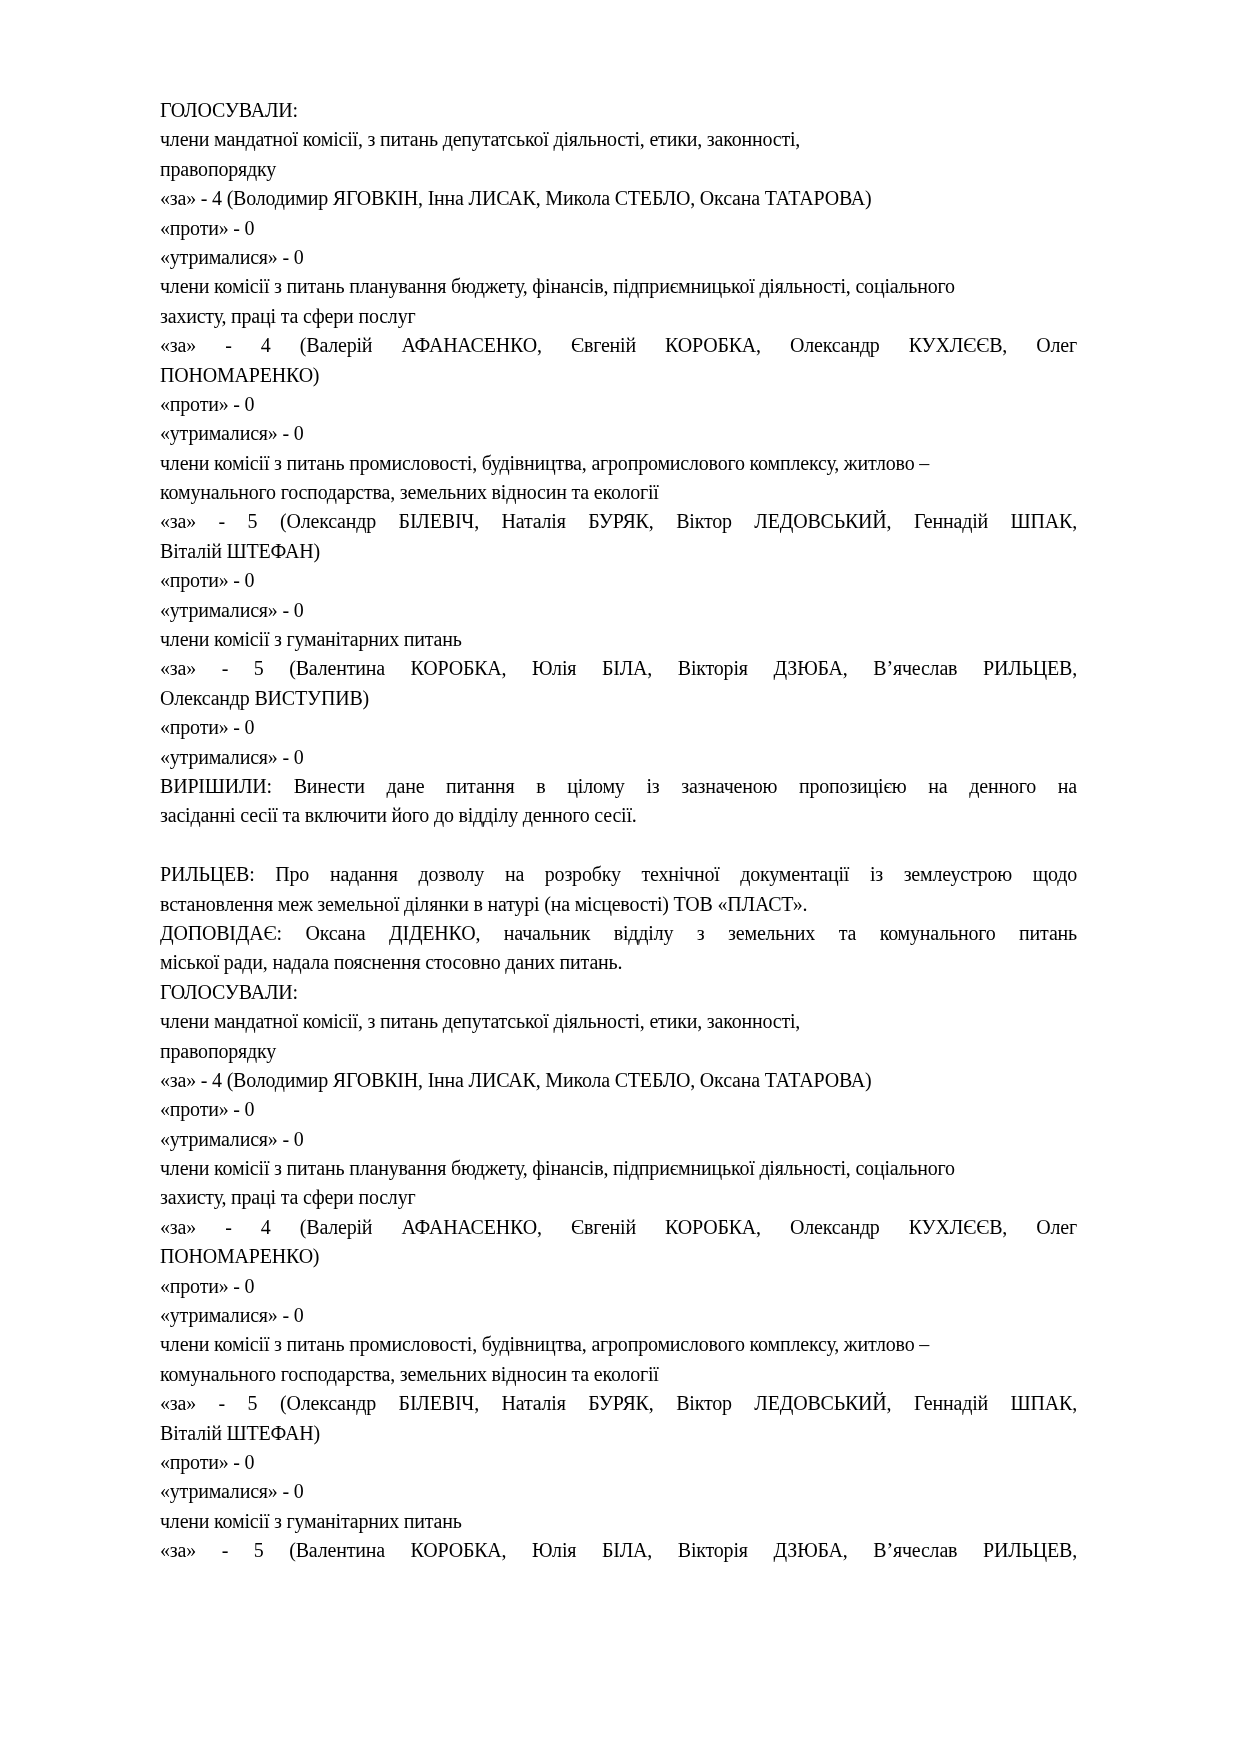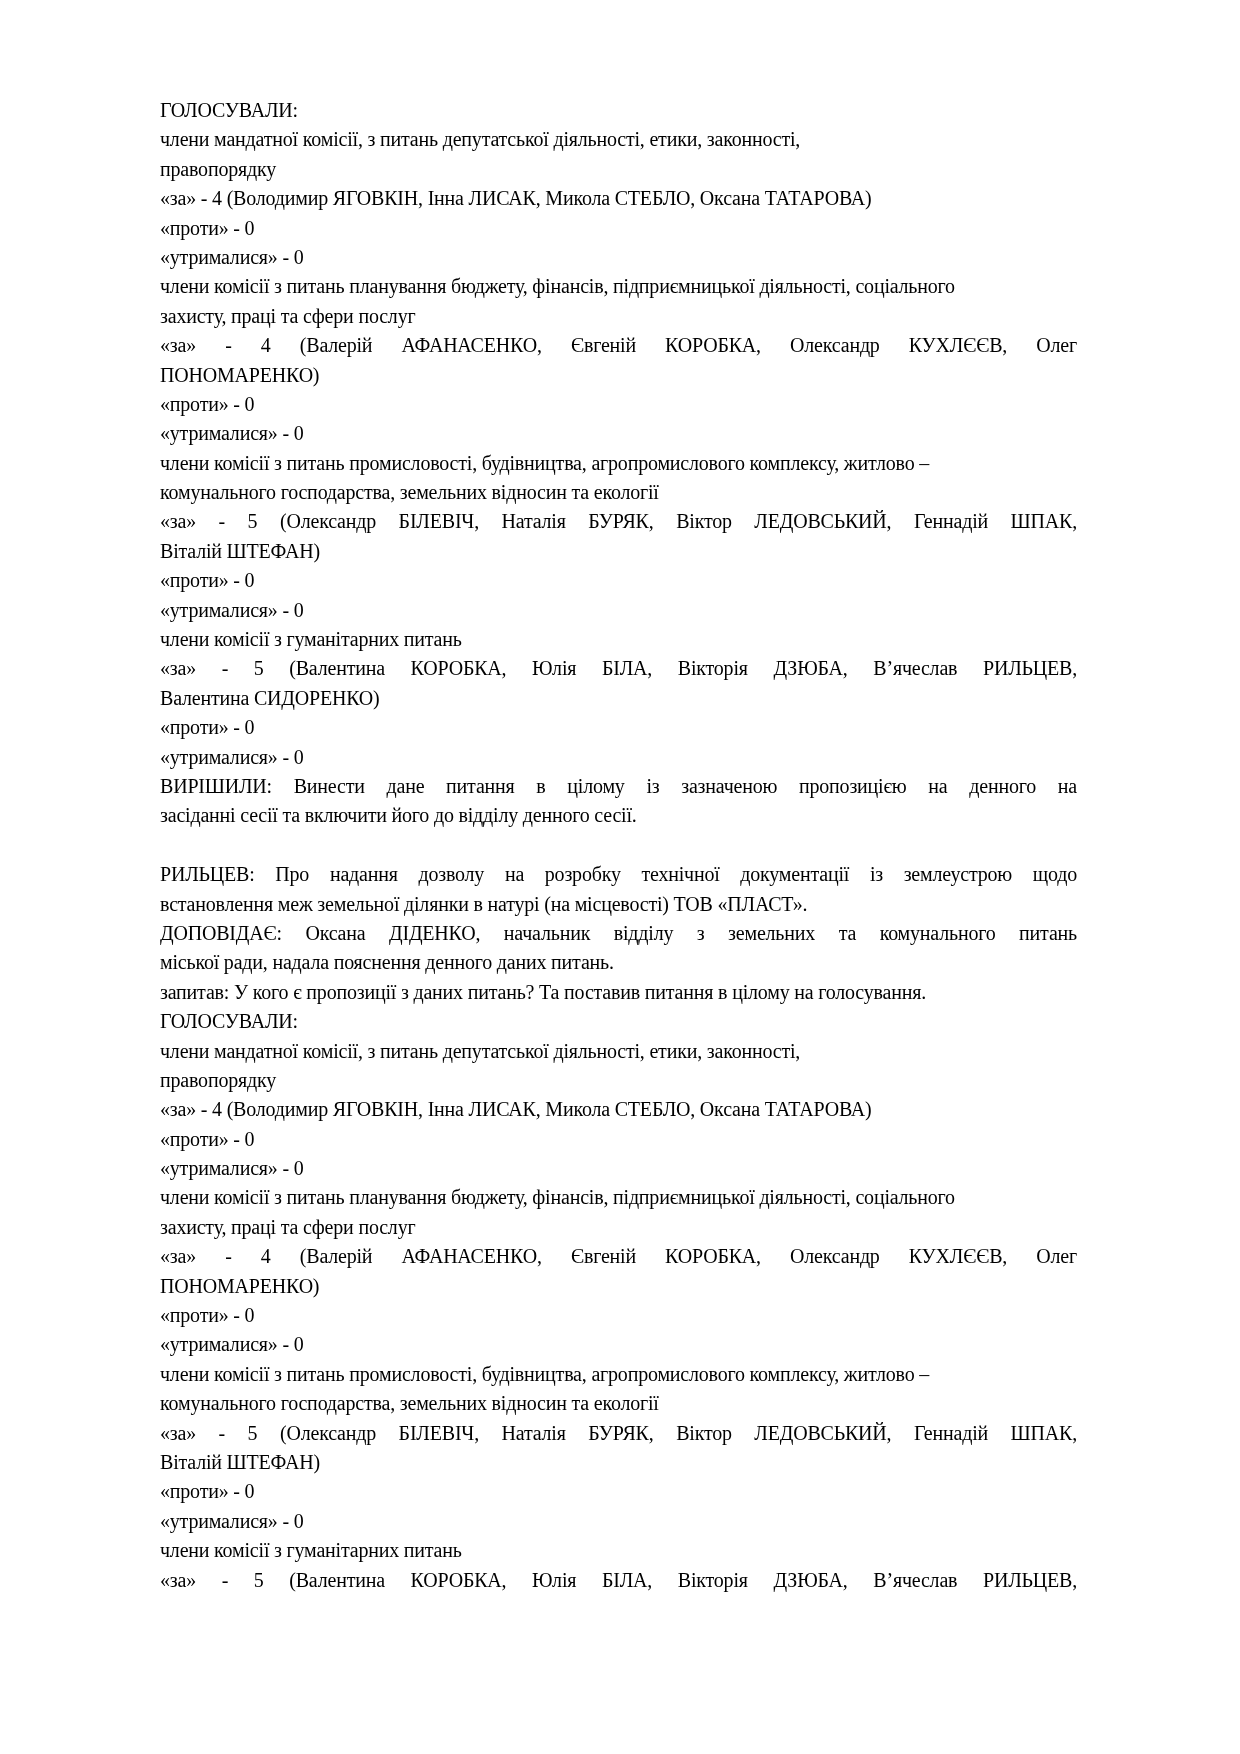--- a/index.html
+++ b/index.html
@@ -55,31 +55,30 @@
     <div class="ln">«проти» - 0</div>
     <div class="ln">«утрималися» - 0</div>
     <div class="ln">члени комісії з питань промисловості, будівництва, агропромислового комплексу, житлово –</div>
     <div class="ln">комунального господарства, земельних відносин та екології</div>
     <div class="ln j">«за» - 5 (Олександр БІЛЕВІЧ, Наталія БУРЯК, Віктор ЛЕДОВСЬКИЙ, Геннадій ШПАК,</div>
     <div class="ln">Віталій ШТЕФАН)</div>
     <div class="ln">«проти» - 0</div>
     <div class="ln">«утрималися» - 0</div>
     <div class="ln">члени комісії з гуманітарних питань</div>
     <div class="ln j">«за» - 5 (Валентина КОРОБКА, Юлія БІЛА, Вікторія ДЗЮБА, В’ячеслав РИЛЬЦЕВ,</div>
-    <div class="ln">Валентина СИДОРЕНКО)</div>
+    <div class="ln">Олександр ВИСТУПИВ)</div>
     <div class="ln">«проти» - 0</div>
     <div class="ln">«утрималися» - 0</div>
     <div class="ln j">ВИРІШИЛИ: Винести дане питання в цілому із зазначеною пропозицією на денного на</div>
     <div class="ln">засіданні сесії та включити його до відділу денного сесії.</div>
     <div class="ln"></div>
     <div class="ln j">РИЛЬЦЕВ: Про надання дозволу на розробку технічної документації із землеустрою щодо</div>
     <div class="ln">встановлення меж земельної ділянки в натурі (на місцевості) ТОВ «ПЛАСТ».</div>
     <div class="ln j">ДОПОВІДАЄ: Оксана ДІДЕНКО, начальник відділу з земельних та комунального питань</div>
-    <div class="ln">міської ради, надала пояснення денного даних питань.</div>
-    <div class="ln">запитав: У кого є пропозиції з даних питань? Та поставив питання в цілому на голосування.</div>
+    <div class="ln">міської ради, надала пояснення стосовно даних питань.</div>
     <div class="ln">ГОЛОСУВАЛИ:</div>
     <div class="ln">члени мандатної комісії, з питань депутатської діяльності, етики, законності,</div>
     <div class="ln">правопорядку</div>
     <div class="ln">«за» - 4 (Володимир ЯГОВКІН, Інна ЛИСАК, Микола СТЕБЛО, Оксана ТАТАРОВА)</div>
     <div class="ln">«проти» - 0</div>
     <div class="ln">«утрималися» - 0</div>
     <div class="ln">члени комісії з питань планування бюджету, фінансів, підприємницької діяльності, соціального</div>
     <div class="ln">захисту, праці та сфери послуг</div>
     <div class="ln j"> «за» - 4 (Валерій АФАНАСЕНКО, Євгеній КОРОБКА, Олександр КУХЛЄЄВ, Олег</div>
     <div class="ln">ПОНОМАРЕНКО)</div>

